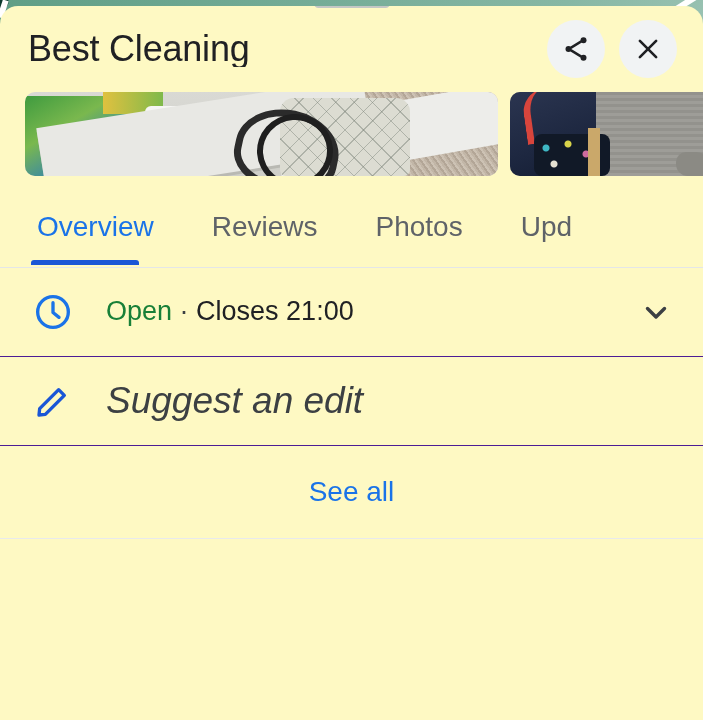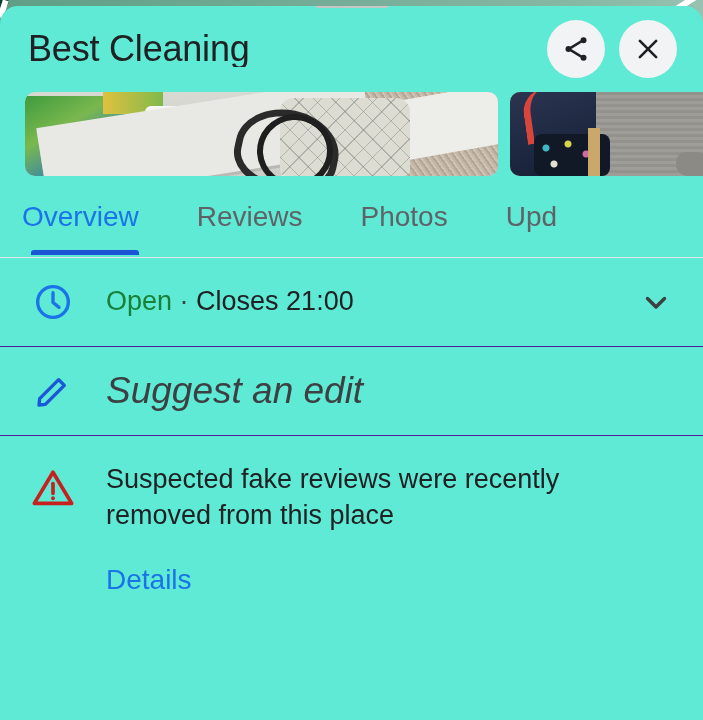--- a/index.html
+++ b/index.html
@@ -29,21 +29,21 @@
     background: #ffffff;
   }
 
   
   #sheet {
     position: absolute;
     left: 0;
     top: 6px;
     width: 703px;
     height: 714px;
-    background: #5eead4;
+    background: #fef9c3;
     border-top-left-radius: 18px;
     border-top-right-radius: 18px;
     z-index: 2;
     overflow: hidden;
   }
 
   #drag-handle-wrap {
     position: absolute;
     top: -6px;
     left: 0;
@@ -162,25 +162,26 @@
   .pb-wood   { left: 78px; top: 36px; width: 12px; height: 48px; background: #caa86a; }
   .pb-rock   { left: 166px; top: 60px; width: 34px; height: 24px;
       background: #8b8a84; border-radius: 10px 14px 8px 12px; }
 
   
   .tabs-row {
     position: relative;
     display: flex;
     align-items: center;
     height: 82px;
-    padding-left: 22px;
+    padding-left: 37px;
     border-bottom: 1px solid #e4e6e8;
     box-sizing: border-box;
     overflow: hidden;
     white-space: nowrap;
+    margin-top: 10px;
   }
   .tab {
     font-size: 28px;
     color: #5f6368;
     margin-right: 58px;
     cursor: pointer;
     line-height: 1;
     flex: 0 0 auto;
   }
   .tab.active { color: #1a73e8; }
@@ -354,28 +355,18 @@
 
   <div class="info-row">
     <div class="row-icon">
       <svg width="40" height="40" viewBox="0 0 24 24" fill="none" stroke="#1a56d6" stroke-width="2" stroke-linecap="round" stroke-linejoin="round">
         <path d="M4 16.6 L15.4 5.2 L18.8 8.6 L7.4 20 L3.6 20.4 Z"></path>
       </svg>
     </div>
     <div class="row-text italic-text">Suggest an edit</div>
   </div>
 
-
-  <div class="warn-block">
-    <div class="warn-icon-cell">
-      <svg width="44" height="44" viewBox="0 0 24 24" fill="none" stroke="#c5221f" stroke-width="2" stroke-linejoin="round">
-        <path d="M12 3.4 L22.2 20.4 L1.8 20.4 Z"></path>
-        <line x1="12" y1="9.6" x2="12" y2="15" stroke-linecap="round"></line>
-        <circle cx="12" cy="17.6" r="1.05" fill="#c5221f" stroke="none"></circle>
-      </svg>
-    </div>
-    <div class="warn-body">
-      <div class="warn-text">Suspected fake reviews were recently removed from this place</div>
-      <span class="warn-link">Details</span>
-    </div>
-  </div>
+  <div class="see-all-row">
+    <span class="see-all-text">See all</span>
+  </div>
+
 
 </div>
 
 </body></html>

